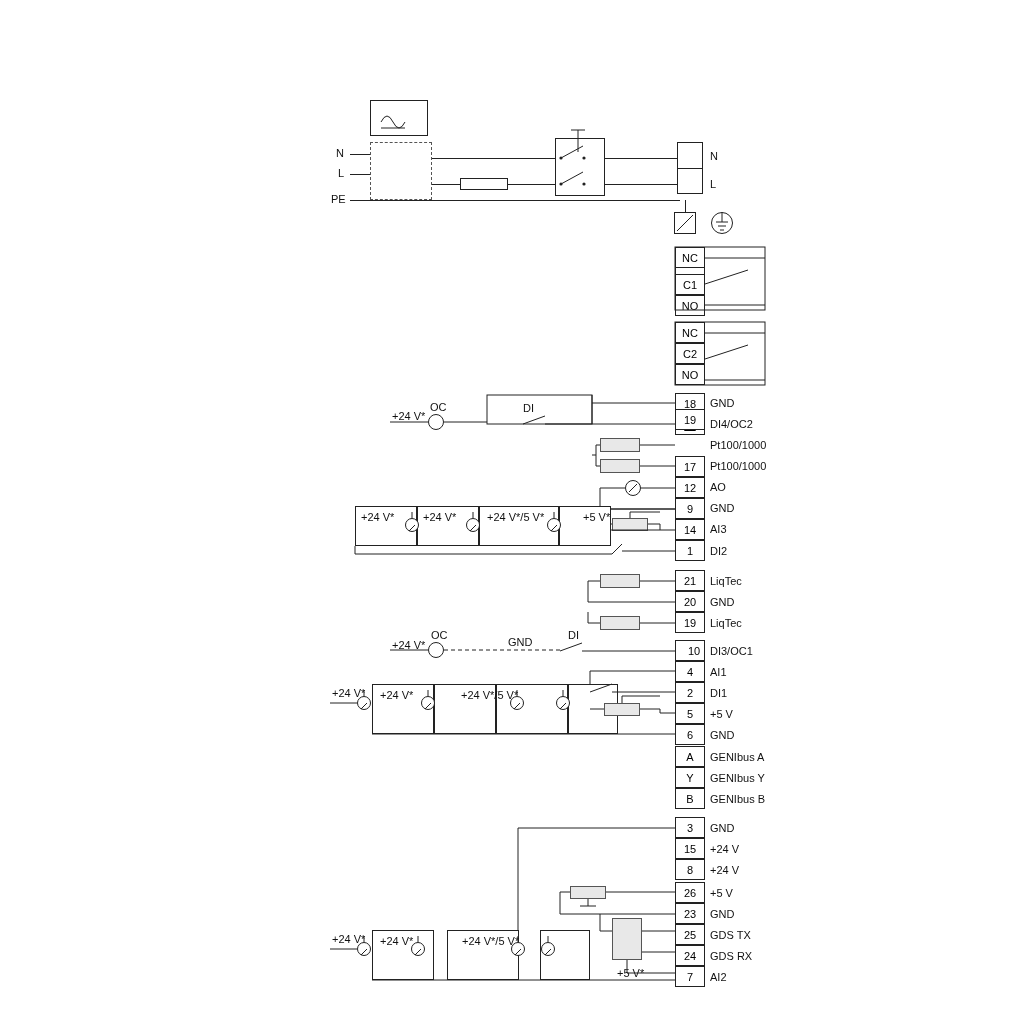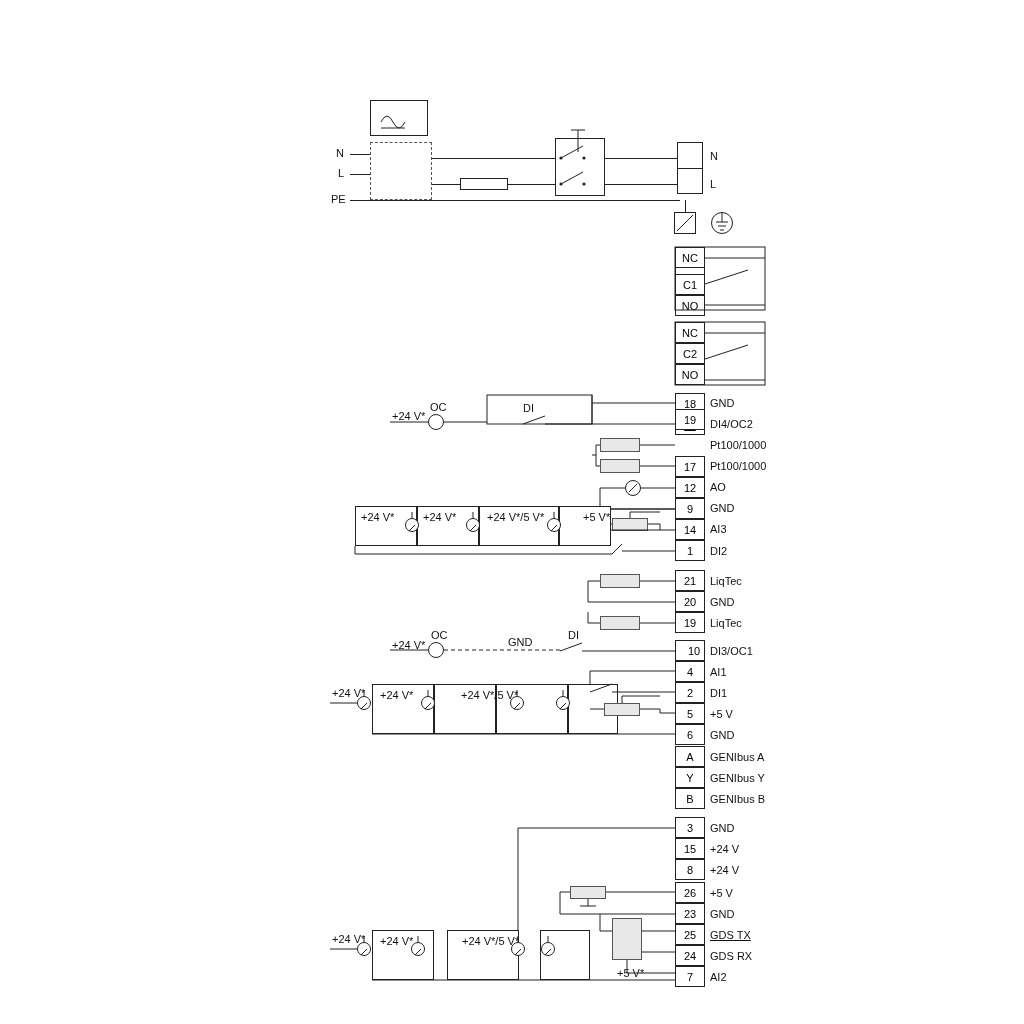--- a/index.html
+++ b/index.html
@@ -166,21 +166,21 @@
   <div class="term" style="left:675px;top:859px;">8</div>
   <div class="tlabel" style="left:710px;top:865px;">+24 V</div>
 
   <div class="term" style="left:675px;top:882px;">26</div>
   <div class="tlabel" style="left:710px;top:888px;">+5 V</div>
 
   <div class="term" style="left:675px;top:903px;">23</div>
   <div class="tlabel" style="left:710px;top:909px;">GND</div>
 
   <div class="term" style="left:675px;top:924px;">25</div>
-  <div class="tlabel" style="left:710px;top:930px;text-decoration:underline;">GDS TX</div>
+  <div class="tlabel" style="left:710px;top:930px;">GDS TX</div>
 
   <div class="term" style="left:675px;top:945px;">24</div>
   <div class="tlabel" style="left:710px;top:951px;">GDS RX</div>
 
   <div class="term" style="left:675px;top:966px;">7</div>
   <div class="tlabel" style="left:710px;top:972px;">AI2</div>
 
   <div class="lbl" style="left:392px;top:411px;">+24 V*</div>
   <div class="circ" style="left:428px;top:414px;width:16px;height:16px;"></div>
   <div class="lbl" style="left:430px;top:402px;">OC</div>

